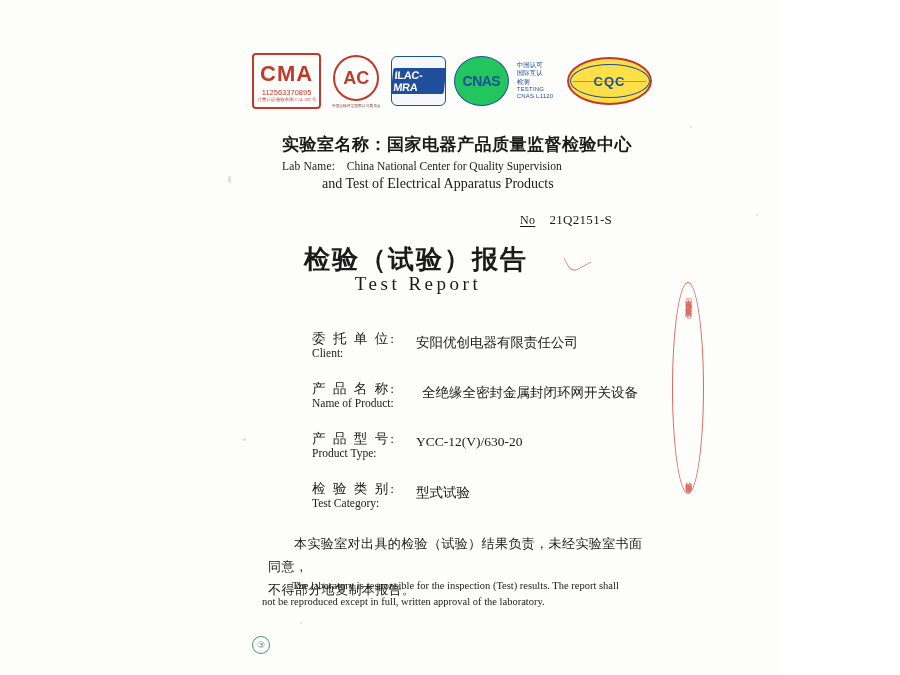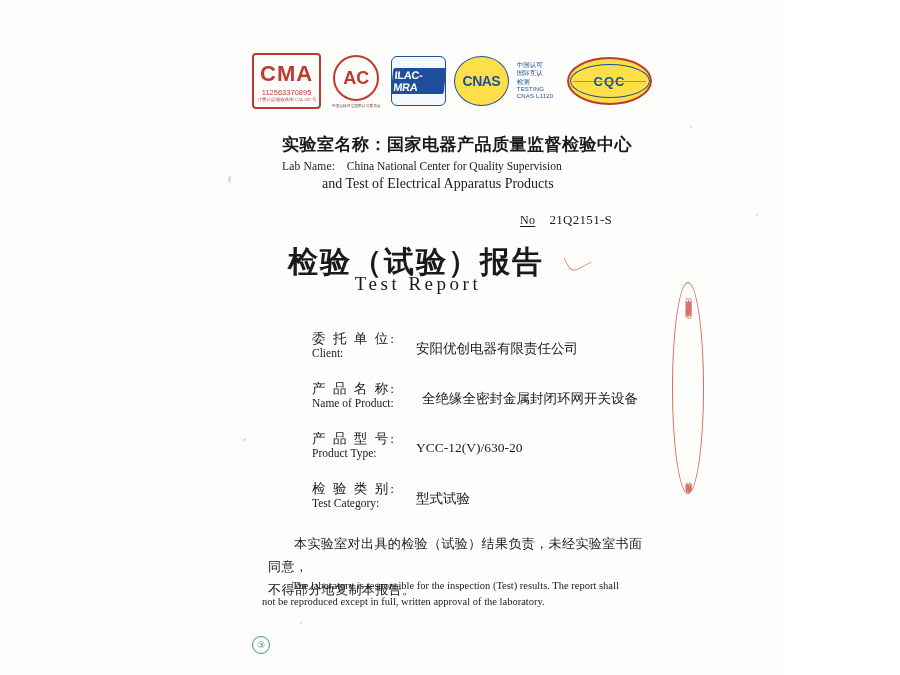--- a/index.html
+++ b/index.html
@@ -133,21 +133,21 @@
 
   
   .logo-cnas {
     width: 62px; height: 50px;
     border: 1.5px solid #1f4e9c;
     border-radius: 50%;
     color: #1f4e9c;
     display: flex;
     align-items: center;
     justify-content: center;
-    background: #fde047;
+    background: #22c55e;
   }
   .logo-cnas .glyph {
     font-family: "Liberation Sans", sans-serif;
     font-weight: bold;
     font-size: 14px;
     letter-spacing: -.5px;
   }
 
   
   .logo-cnastext {
@@ -246,21 +246,21 @@
     text-decoration: underline;
     text-underline-offset: 2px;
   }
 
   
   .title-cn {
     position: absolute;
     left: 0; right: 0;
     top: 242px;
     text-align: center;
-    font-size: 30px;
+    font-size: 26px;
     font-weight: bold;
     letter-spacing: 2px;
     padding-left: 52px;
   }
   .title-en {
     position: absolute;
     left: 0; right: 0;
     top: 273px;
     text-align: center;
     font-size: 19px;
@@ -291,21 +291,21 @@
   }
   .field .en-label {
     position: absolute;
     left: 0;
     top: 17px;
     font-size: 11.5px;
     white-space: nowrap;
   }
   .field .value {
     position: absolute;
-    top: 10px;
+    top: 4px;
     font-size: 13.5px;
     white-space: nowrap;
   }
   .f-client .value { left: 104px; }
   .f-product .value { left: 110px; }
   .f-type .value { left: 104px; font-family: "Liberation Serif", serif; }
   .f-category .value { left: 104px; }
 
   
   .stmt-cn {

